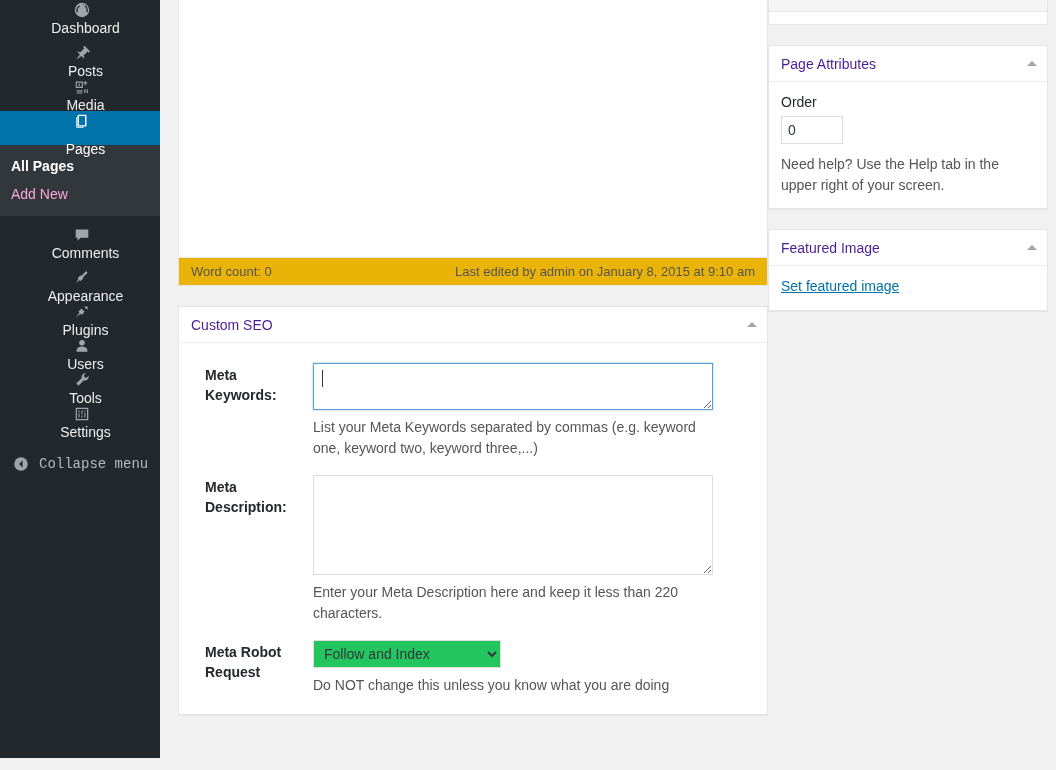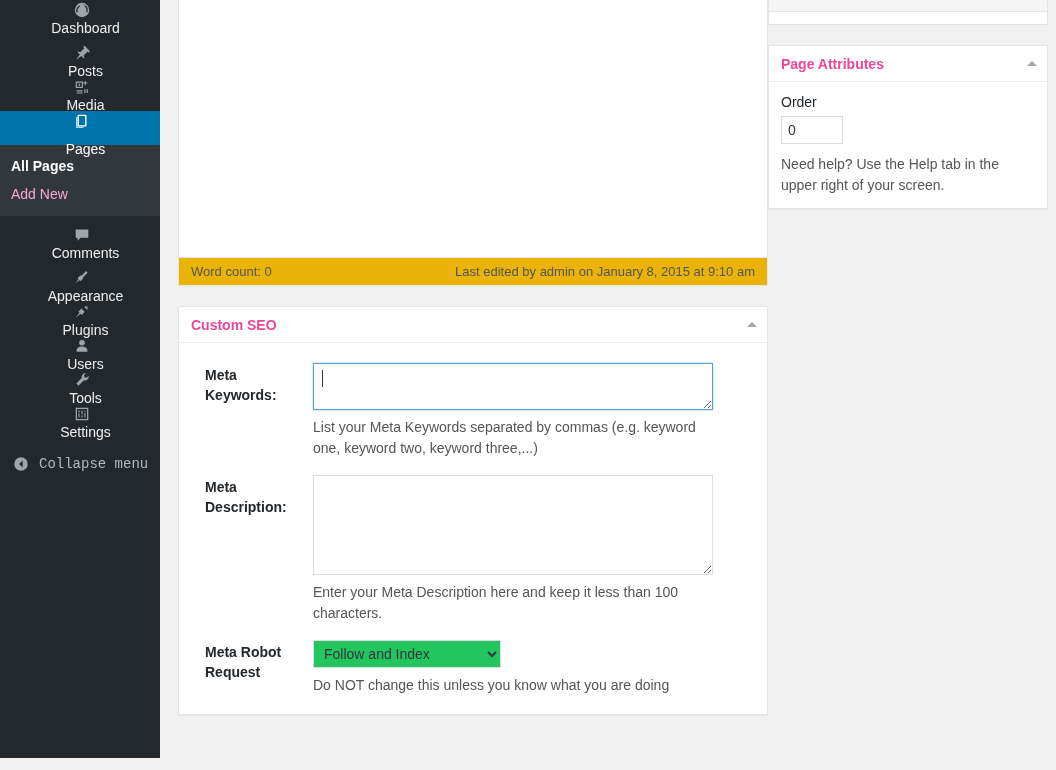--- a/index.html
+++ b/index.html
@@ -94,22 +94,22 @@
   }
   .postbox-header {
     position: relative;
     height: 36px;
     border-bottom: 1px solid #eee;
     display: flex; align-items: center;
     padding: 0 12px;
   }
   .postbox-header .hndle {
     font-size: 14px;
-    font-weight: bold;
-    color: #ec4899;
+    font-weight: normal;
+    color: #4c1d95;
   }
   .toggle-indicator {
     position: absolute; right: 10px; top: 50%;
     margin-top: -3px;
     width: 0; height: 0;
     border-style: solid;
     border-width: 0 5px 5px 5px;
     border-color: transparent transparent #a0a5aa transparent;
     cursor: pointer;
   }
@@ -416,21 +416,21 @@
                   <textarea id="meta-keywords" class="seo-ta" rows="2" style=""></textarea>
                   <span class="fake-caret"></span>
                 </div>
                 <div class="field-desc">List your Meta Keywords separated by commas (e.g. keyword one, keyword two, keyword three,...)</div>
               </td>
             </tr>
             <tr>
               <td class="seo-row-label">Meta Description:</td>
               <td class="seo-row-field">
                 <textarea id="meta-description" class="seo-ta" rows="5" style=""></textarea>
-                <div class="field-desc">Enter your Meta Description here and keep it less than 100 characters.</div>
+                <div class="field-desc">Enter your Meta Description here and keep it less than 220 characters.</div>
               </td>
             </tr>
             <tr>
               <td class="seo-row-label">Meta Robot Request</td>
               <td class="seo-row-field">
                 <select class="seo-select">
                   <option>Follow and Index</option>
                 </select>
                 <div class="field-desc">Do NOT change this unless you know what you are doing</div>
               </td>
@@ -454,14 +454,23 @@
         <span class="hndle">Page Attributes</span>
         <span class="toggle-indicator"></span>
       </div>
       <div class="postbox-inside">
         <label class="side-label">Order</label>
         <input id="menu_order" type="text" value="0" style="">
         <div class="side-desc">Need help? Use the Help tab in the upper right of your screen.</div>
       </div>
     </div>
 
+    <div id="postimagediv" class="postbox">
+      <div class="postbox-header">
+        <span class="hndle">Featured Image</span>
+        <span class="toggle-indicator"></span>
+      </div>
+      <div class="postbox-inside">
+        <a class="set-featured">Set featured image</a>
+      </div>
+    </div>
   </div>
 </div>
 
 </body></html>

